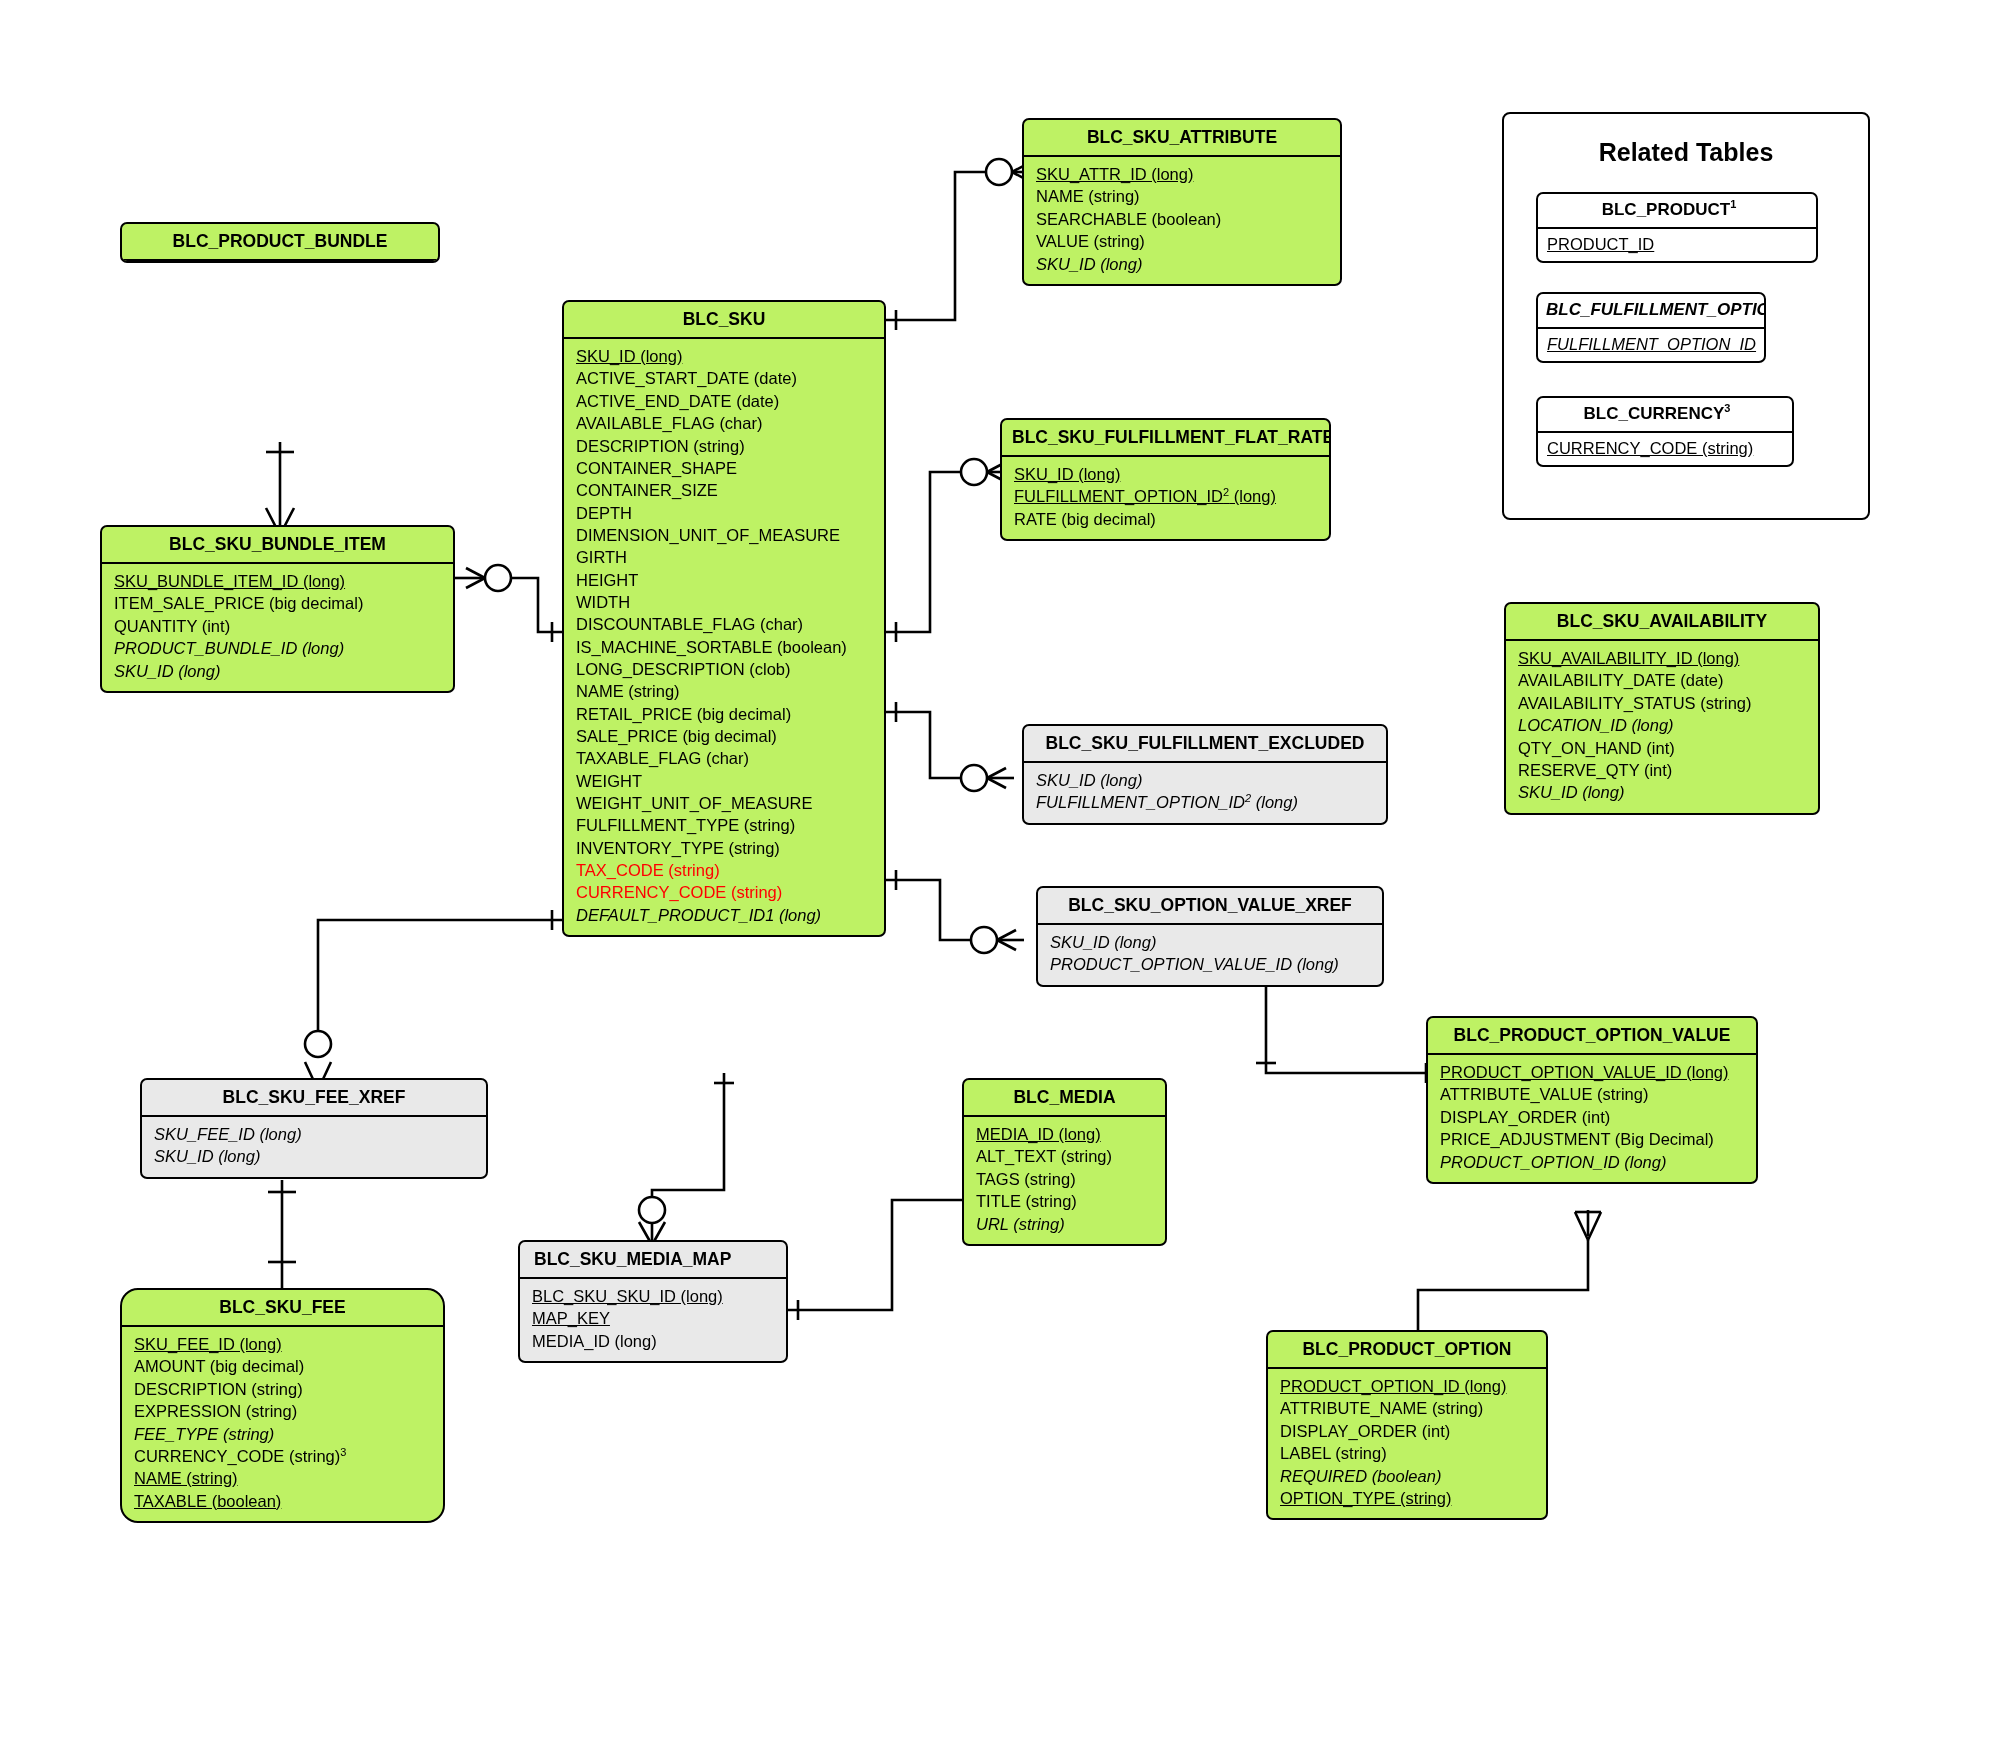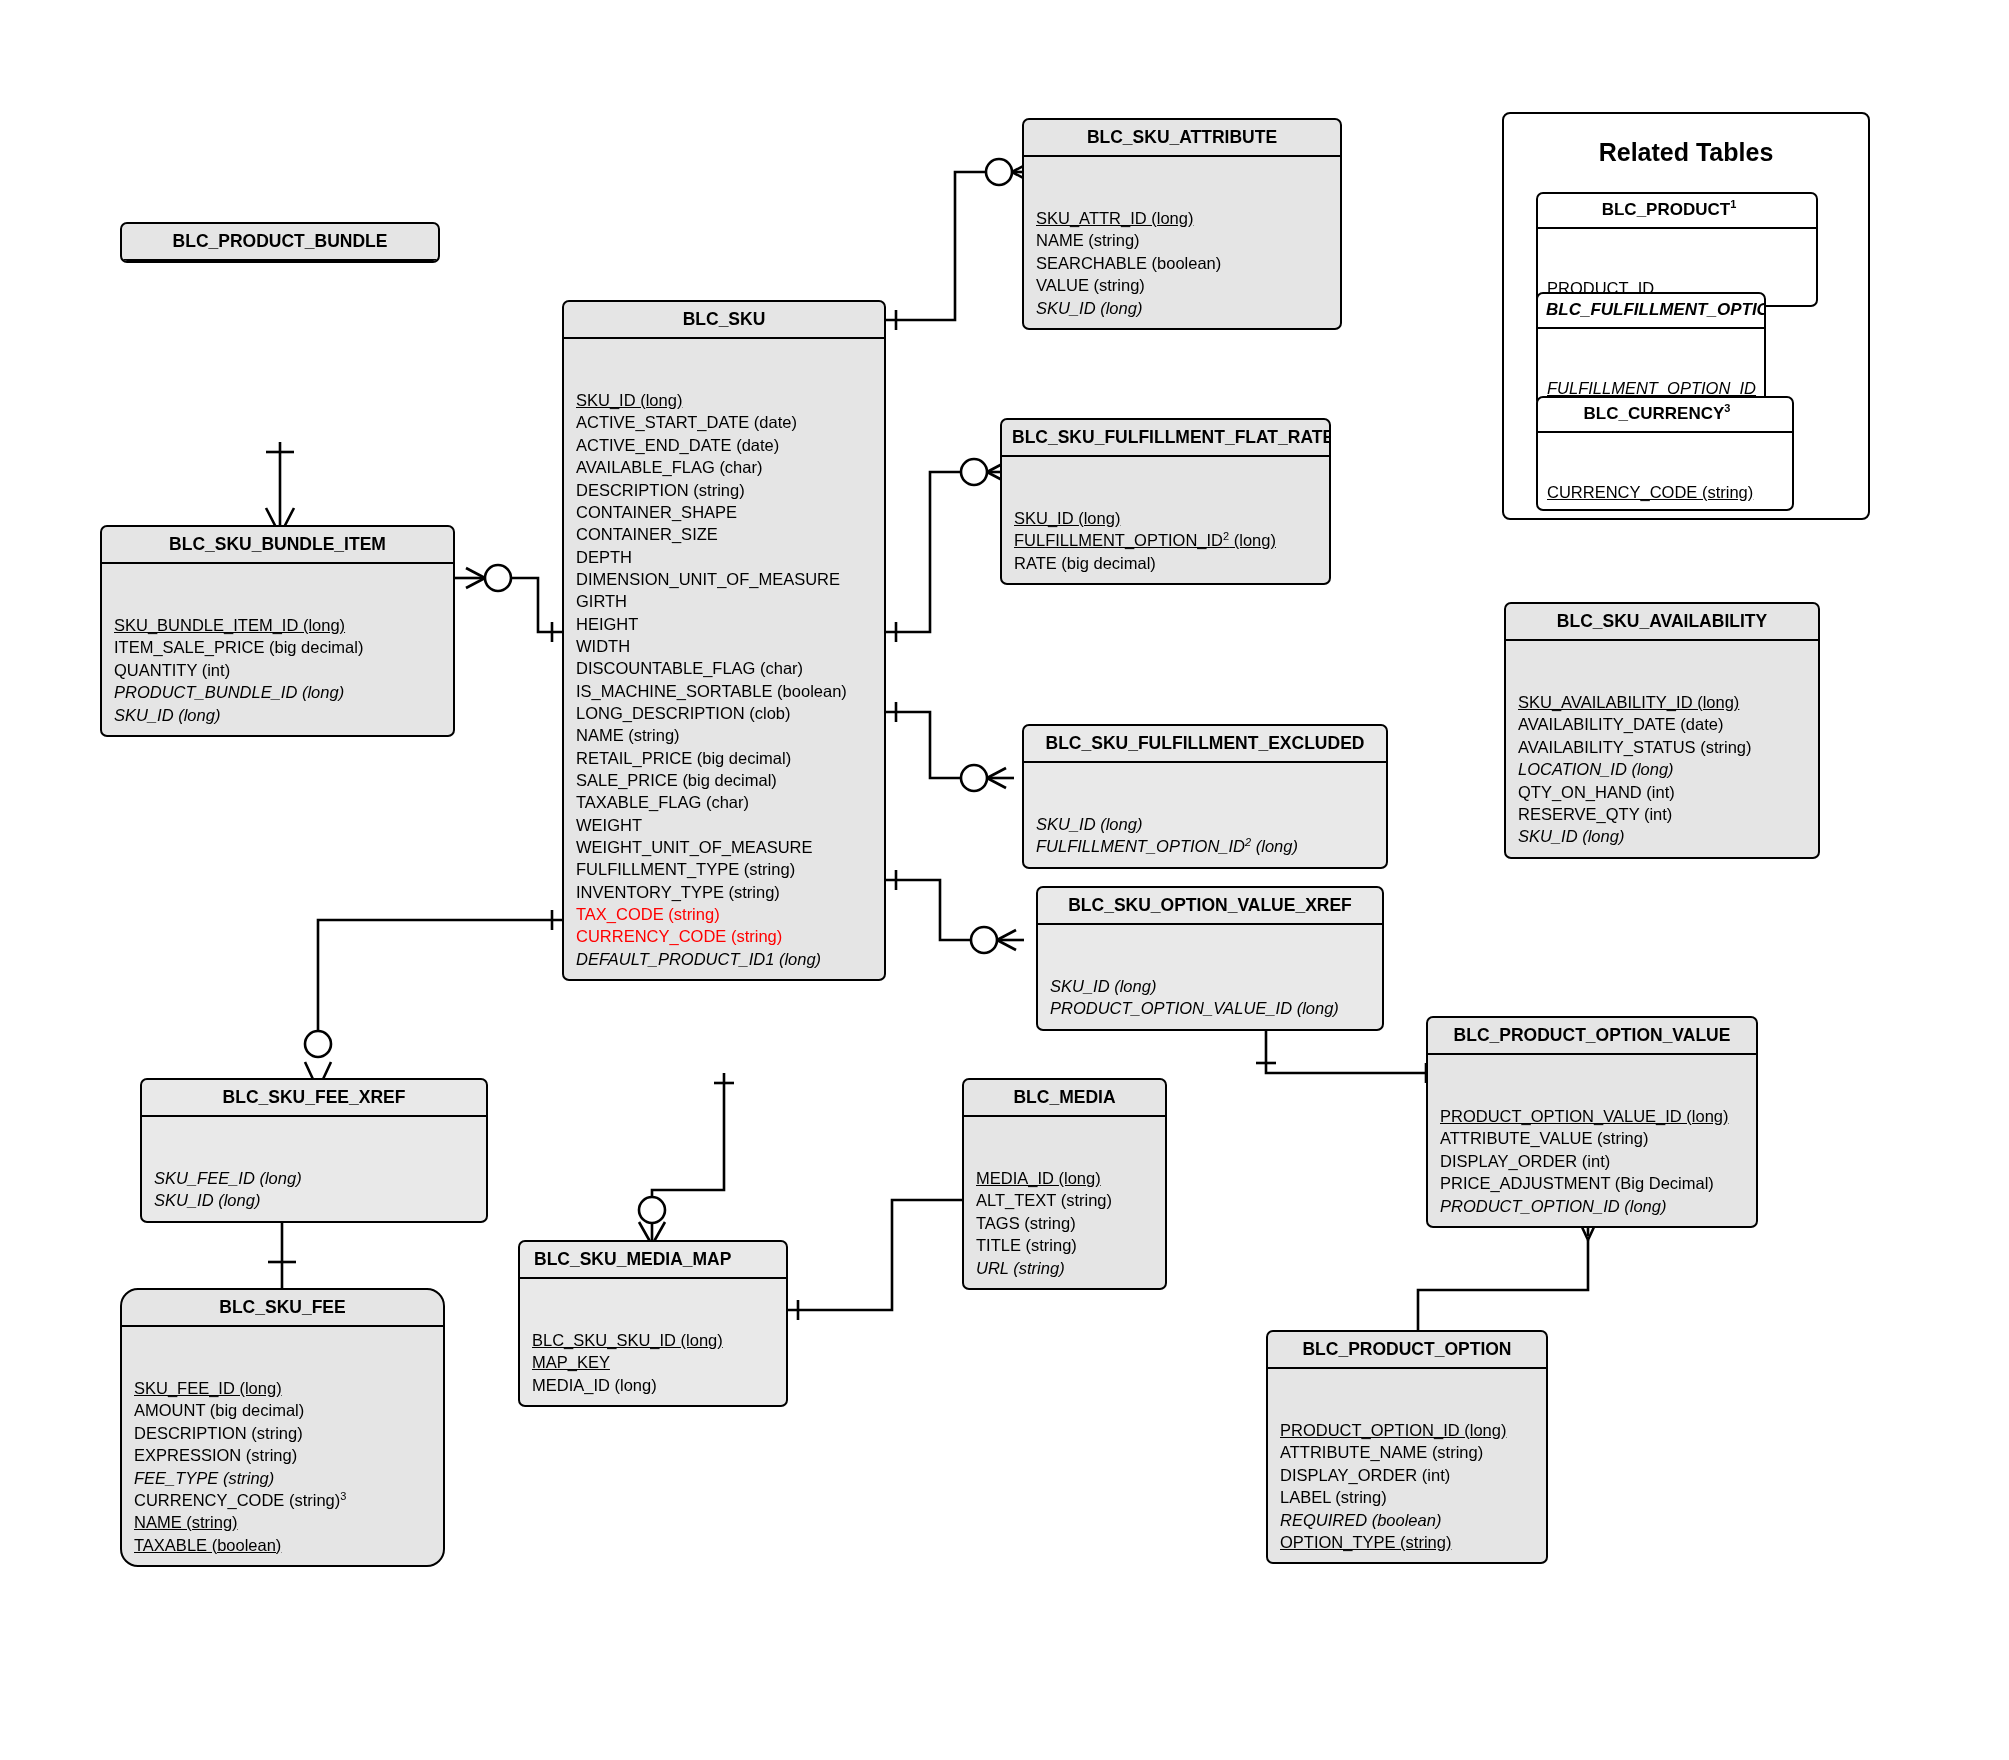--- a/index.html
+++ b/index.html
@@ -2,27 +2,27 @@
 <html><head>
 <meta charset="utf-8">
 <style>
   html,body{margin:0;padding:0;background:#ffffff;}
   body{width:2009px;height:1760px;position:relative;overflow:hidden;
        font-family:"Liberation Sans","DejaVu Sans",sans-serif;}
   #canvas{position:absolute;left:0;top:0;width:2009px;height:1760px;}
   svg.links{position:absolute;left:0;top:0;width:2009px;height:1760px;pointer-events:none;}
 
   .entity{position:absolute;box-sizing:border-box;border:2.5px solid #000;
-          border-radius:7px;background:#e5e5e5;overflow:hidden;}
+          border-radius:7px;background:#bef264;overflow:hidden;}
   .entity.gray{background:#e9e9e9;}
   .entity.plain{background:#ffffff;border-width:2px;}
   .ent-title{text-align:center;font-weight:bold;font-size:17.5px;color:#000;
              padding:7px 10px 8px 10px;border-bottom:2.5px solid #000;line-height:1.15;}
   .entity.plain .ent-title{border-bottom:2px solid #000;padding:6px 24px 7px 8px;font-size:17px;}
-  .ent-body{padding:6px 12px 9px 12px;margin-top:44px;}
+  .ent-body{padding:6px 12px 9px 12px;}
   .entity.plain .ent-body{padding:4px 9px 6px 9px;}
   .attr{font-size:16.5px;color:#000;line-height:1.355;white-space:nowrap;}
   .attr.pk{text-decoration:underline;}
   .attr.fk{font-style:italic;}
   .attr.red{color:#ff0000;}
   .sup{font-size:11px;vertical-align:super;line-height:0;}
 
   .legend-box{position:absolute;box-sizing:border-box;border:2.5px solid #000;
               border-radius:8px;background:#ffffff;}
   .legend-title{position:absolute;width:100%;text-align:center;font-weight:bold;

